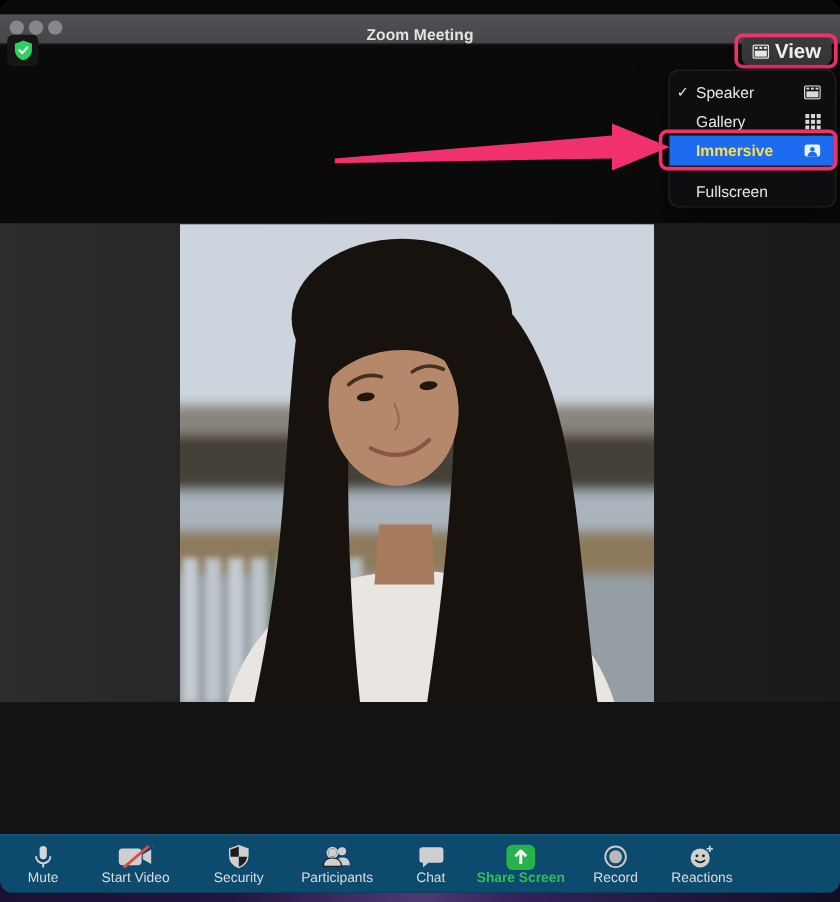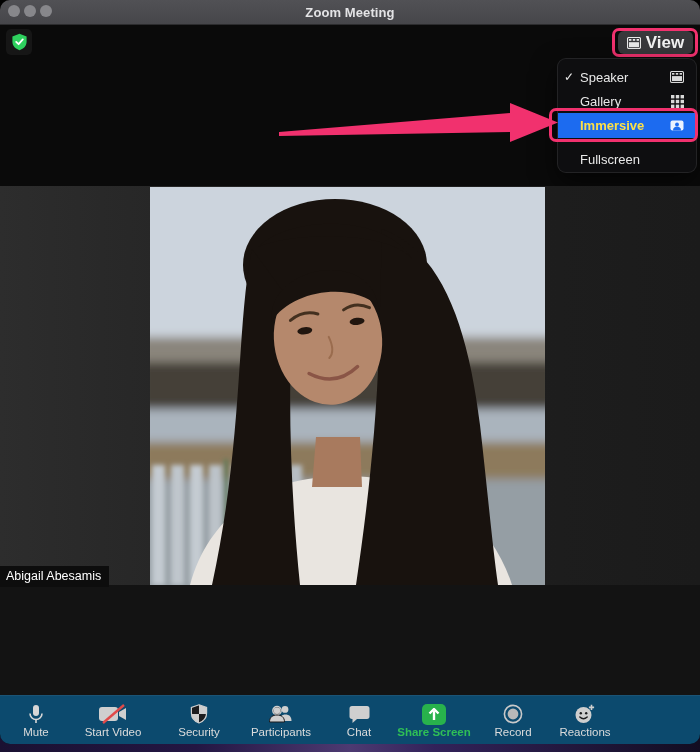--- a/index.html
+++ b/index.html
@@ -7,23 +7,23 @@
   body { font-family:"Liberation Sans", sans-serif; background:#000; position:relative; overflow:hidden; }
 
   .desktop { position:absolute; inset:0; background:#000; }
   .wallpaper-strip { position:absolute; left:0; right:0; bottom:0; height:16px;
     background:linear-gradient(90deg,#1a1132 0%,#231643 28%,#4d3a72 50%,#32225a 62%,#120d22 100%); }
 
   .window { position:absolute; top:0; left:0; width:700px; height:744px;
     border-radius:10px; overflow:hidden; background:#0a0a0a; }
 
   
-  .titlebar { position:absolute; top:0; left:0; right:0; height:25px;
+  .titlebar { position:absolute; top:12px; left:0; right:0; height:25px;
     background:linear-gradient(#515155,#46464a); border-bottom:1px solid #2c2c2e;
-    display:flex; align-items:center; justify-content:center; }
+    display:flex; align-items:flex-end; justify-content:center; }
   .titlebar-title { font-size:13px; font-weight:700; color:#e4e4e6; letter-spacing:.1px; }
   .traffic { position:absolute; top:5px; width:12px; height:12px; border-radius:50%; background:#87878b; }
   .t1{left:8px;} .t2{left:24px;} .t3{left:40px;}
 
   
   .shield-badge { position:absolute; top:29px; left:6px; width:26px; height:26px;
     background:#161616; border-radius:5px; display:flex; align-items:center; justify-content:center; }
 
   
   .view-highlight { position:absolute; left:612px; top:28px; width:86px; height:29px;
@@ -207,21 +207,20 @@
               <ellipse cx="209" cy="138" rx="7.5" ry="3.6" fill="#21160f"></ellipse>
               <path d="M179,150 q 5,15 -2,21" stroke="#9a6c4e" stroke-width="2" fill="none" stroke-linecap="round"></path>
               <path d="M155,184 q 25,17 49,-1" stroke="#8a5546" stroke-width="3.5" fill="none" stroke-linecap="round"></path>
             </g>
             <path d="M108,60 C140,28 235,26 262,72 C240,44 146,44 108,60 Z" fill="#18120e"></path>
           </g>
         </svg>
       </div>
     </div>
     <div class="lower-void"></div>
-    <div class="name-tag">Abigail Abesamis</div>
 
     <div class="toolbar">
 
       <div class="tb-item" style="left:-9px">
         <div class="tb-icon">
           <svg width="18" height="20" viewBox="0 0 18 20">
             <rect x="6" y="1" width="6" height="11" rx="3" fill="#d6d6d6"></rect>
             <path d="M3 9.5 a6 6 0 0 0 12 0" fill="none" stroke="#d6d6d6" stroke-width="1.6"></path>
             <line x1="9" y1="15.5" x2="9" y2="19" stroke="#d6d6d6" stroke-width="1.6"></line>
           </svg>

